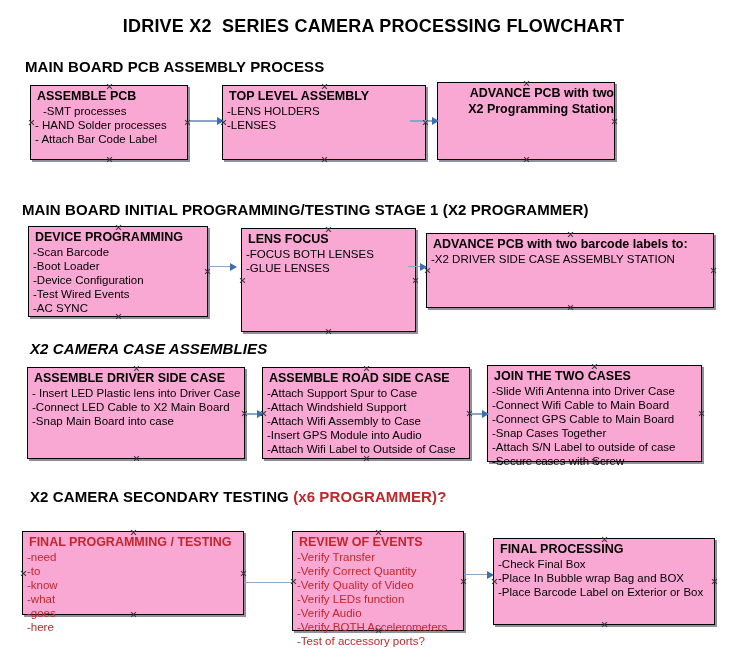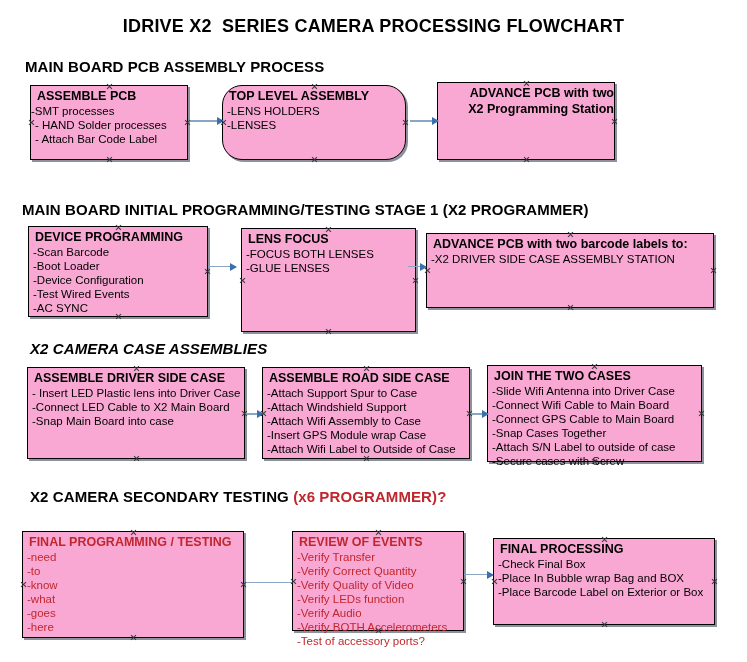--- a/index.html
+++ b/index.html
@@ -70,21 +70,21 @@
     font-size: 11.5px;
     line-height: 14px;
     padding-left: 4px;
     white-space: nowrap;
   }
   .fbox.red .btitle,
   .fbox.red .bline {
     color: #c0272d;
   }
   .fbox .bline.indent {
-    padding-left: 0;
+    padding-left: 12px;
   }
   .fbox .bline.overflow-line {
     position: relative;
     z-index: 4;
   }
 
   
   .handle {
     position: absolute;
     width: 7px;
@@ -145,21 +145,21 @@
     <div class="handle" style="left:50%; top:0;"></div>
     <div class="handle" style="left:50%; top:100%;"></div>
     <div class="handle" style="left:0; top:50%;"></div>
     <div class="handle" style="left:100%; top:50%;"></div>
   </div>
 
   <div class="conn" style="left:188px; top:120px; width:35px;">
     <span class="arrow"></span>
   </div>
 
-  <div class="fbox" style="left:222px; top:85px; width:184px; height:75px;border-radius:20px;">
+  <div class="fbox" style="left:222px; top:85px; width:204px; height:75px;">
     <div class="btitle">TOP LEVEL ASSEMBLY</div>
     <div class="bline">-LENS HOLDERS</div>
     <div class="bline">-LENSES</div>
     <div class="handle" style="left:50%; top:0;"></div>
     <div class="handle" style="left:50%; top:100%;"></div>
     <div class="handle" style="left:0; top:50%;"></div>
     <div class="handle" style="left:100%; top:50%;"></div>
   </div>
 
   <div class="conn" style="left:410px; top:120px; width:28px;">
@@ -233,21 +233,21 @@
 
   <div class="conn" style="left:245px; top:413px; width:18px;">
     <span class="arrow"></span>
   </div>
 
   <div class="fbox" style="left:262px; top:367px; width:208px; height:92px;">
     <div class="btitle">ASSEMBLE ROAD SIDE CASE</div>
     <div class="bline">-Attach Support Spur to Case</div>
     <div class="bline">-Attach Windshield Support</div>
     <div class="bline">-Attach Wifi Assembly to Case</div>
-    <div class="bline">-Insert GPS Module wrap Case</div>
+    <div class="bline">-Insert GPS Module into Audio</div>
     <div class="bline">-Attach Wifi Label to Outside of Case</div>
     <div class="handle" style="left:50%; top:0;"></div>
     <div class="handle" style="left:50%; top:100%;"></div>
     <div class="handle" style="left:0; top:50%;"></div>
     <div class="handle" style="left:100%; top:50%;"></div>
   </div>
 
   <div class="conn" style="left:470px; top:413px; width:18px;">
     <span class="arrow"></span>
   </div>
@@ -262,21 +262,21 @@
     <div class="bline">-Secure cases with Screw</div>
     <div class="handle" style="left:50%; top:0;"></div>
     <div class="handle" style="left:50%; top:100%;"></div>
     <div class="handle" style="left:100%; top:50%;"></div>
   </div>
 
   <div class="section-title" style="left:30px; top:488px;">
     <span>X2 CAMERA SECONDARY TESTING </span><span class="accent">(x6 PROGRAMMER)?</span>
   </div>
 
-  <div class="fbox red" style="left:22px; top:531px; width:222px; height:107px;">
+  <div class="fbox red" style="left:22px; top:531px; width:222px; height:84px;">
     <div class="btitle">FINAL PROGRAMMING / TESTING</div>
     <div class="bline">-need</div>
     <div class="bline">-to</div>
     <div class="bline">-know</div>
     <div class="bline">-what</div>
     <div class="bline">-goes</div>
     <div class="bline">-here</div>
     <div class="handle" style="left:50%; top:0;"></div>
     <div class="handle" style="left:50%; top:100%;"></div>
     <div class="handle" style="left:0; top:50%;"></div>

